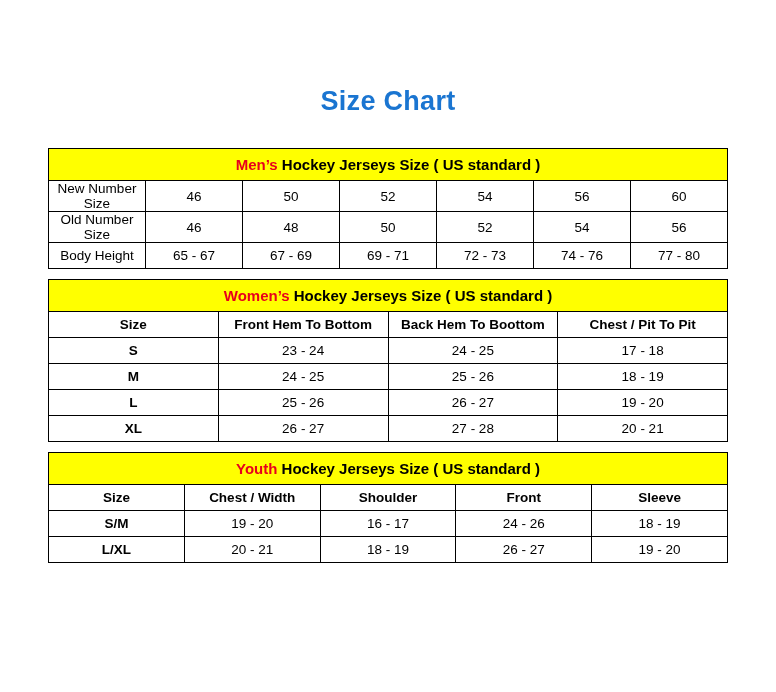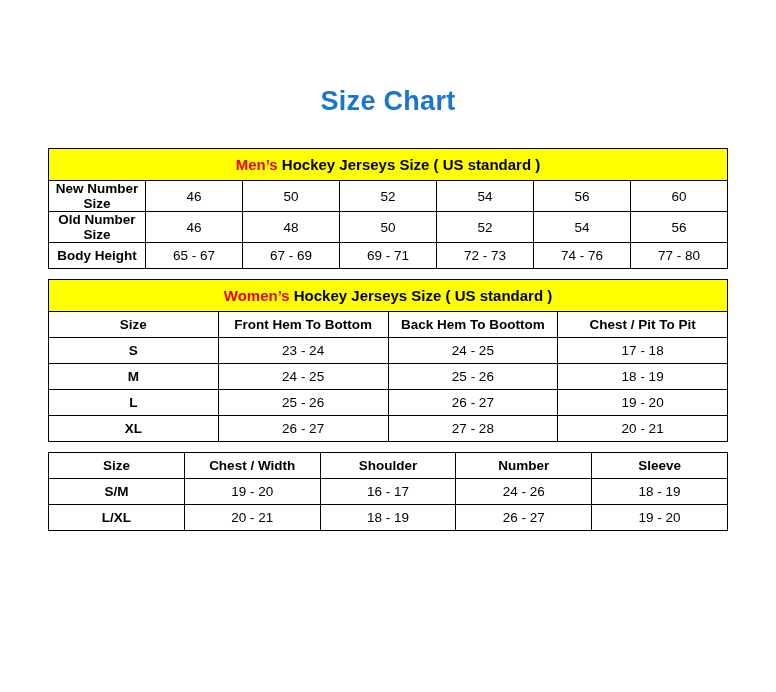--- a/index.html
+++ b/index.html
@@ -55,21 +55,21 @@
     font-size: 15px;
     height: 32px;
   }
   .banner .accent {
     color: #e8001c;
   }
   .hdr td {
     font-weight: bold;
   }
   .rowlabel {
-    font-weight: bold;
+    font-weight: normal;
     margin-left: 26px;
   }
   .sec-gap {
     height: 10px;
   }
 </style>
 </head>
 <body>
 
 <div class="page">
@@ -150,25 +150,28 @@
           <td>27 - 28</td>
           <td>20 - 21</td>
         </tr>
       </tbody>
     </table>
 
     <div class="sec-gap"></div>
 
     <table>
       <tbody>
+        <tr class="banner">
+          <td colspan="5"><span class="accent">Youth</span><span> Hockey Jerseys Size ( US standard )</span></td>
+        </tr>
         <tr class="hdr">
           <td style="width:20%">Size</td>
           <td>Chest / Width</td>
           <td>Shoulder</td>
-          <td>Number</td>
+          <td>Front</td>
           <td>Sleeve</td>
         </tr>
         <tr>
           <td style="font-weight:bold">S/M</td>
           <td>19 - 20</td>
           <td>16 - 17</td>
           <td>24 - 26</td>
           <td>18 - 19</td>
         </tr>
         <tr>

